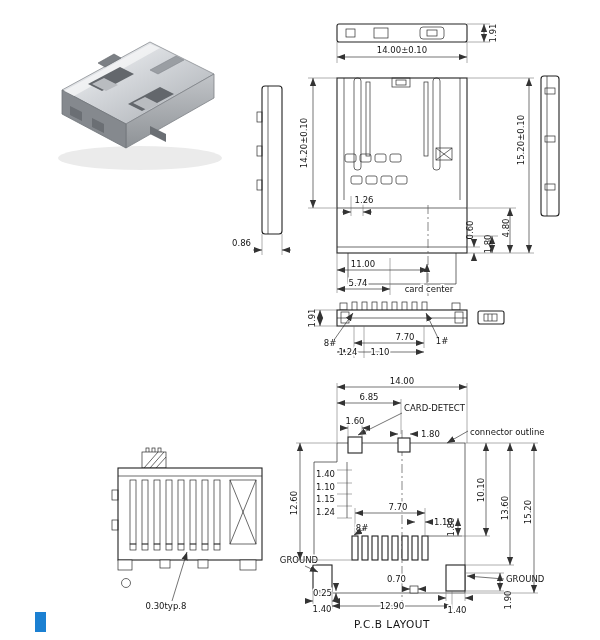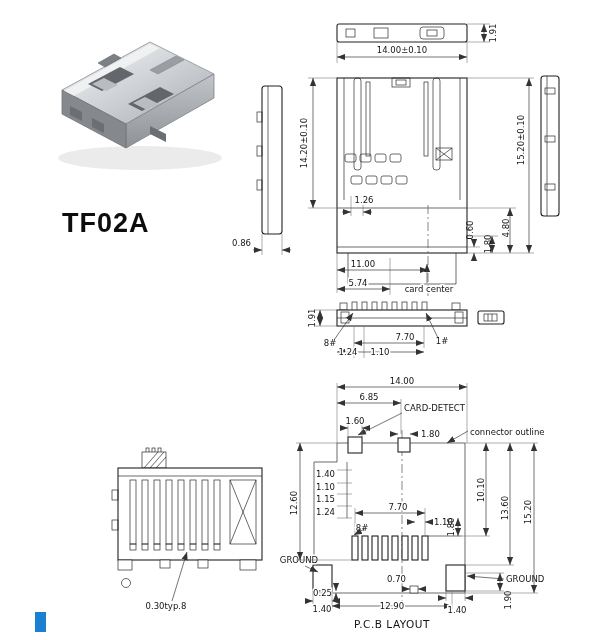--- a/index.html
+++ b/index.html
@@ -17,21 +17,20 @@
   .fillw{fill:#ffffff;}
   .ext{stroke:#6a6a6a;stroke-width:0.55;fill:none;}
   .dim{stroke:#3a3a3a;stroke-width:0.7;fill:none;}
   .cl{stroke:#555;stroke-width:0.7;fill:none;stroke-dasharray:9 3 2 3;}
 </style>
 </head>
 <body>
 
 <div class="canvas">
 
-  <div class="title">TF02A</div>
   <div class="accent"></div>
 
   <svg width="600" height="640" viewBox="0 0 600 640">
     <defs>
       <marker id="arw" viewBox="0 0 10 10" markerWidth="9" markerHeight="9" refX="9" refY="5" orient="auto-start-reverse" markerUnits="userSpaceOnUse">
         <path d="M0,1.5 L9,5 L0,8.5 Z" fill="#333"></path>
       </marker>
       <linearGradient id="metalTop" x1="0" y1="0" x2="1" y2="1">
         <stop offset="0" stop-color="#fafbfc"></stop>
         <stop offset="0.45" stop-color="#d3d6da"></stop>

